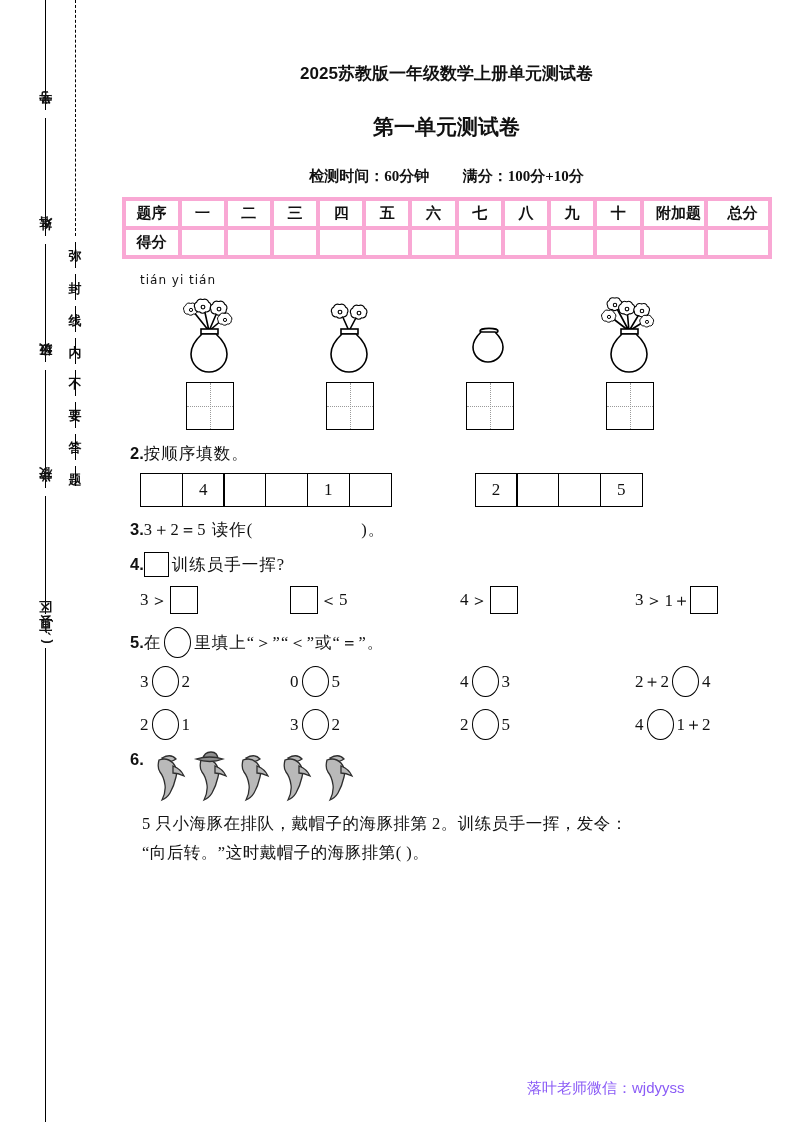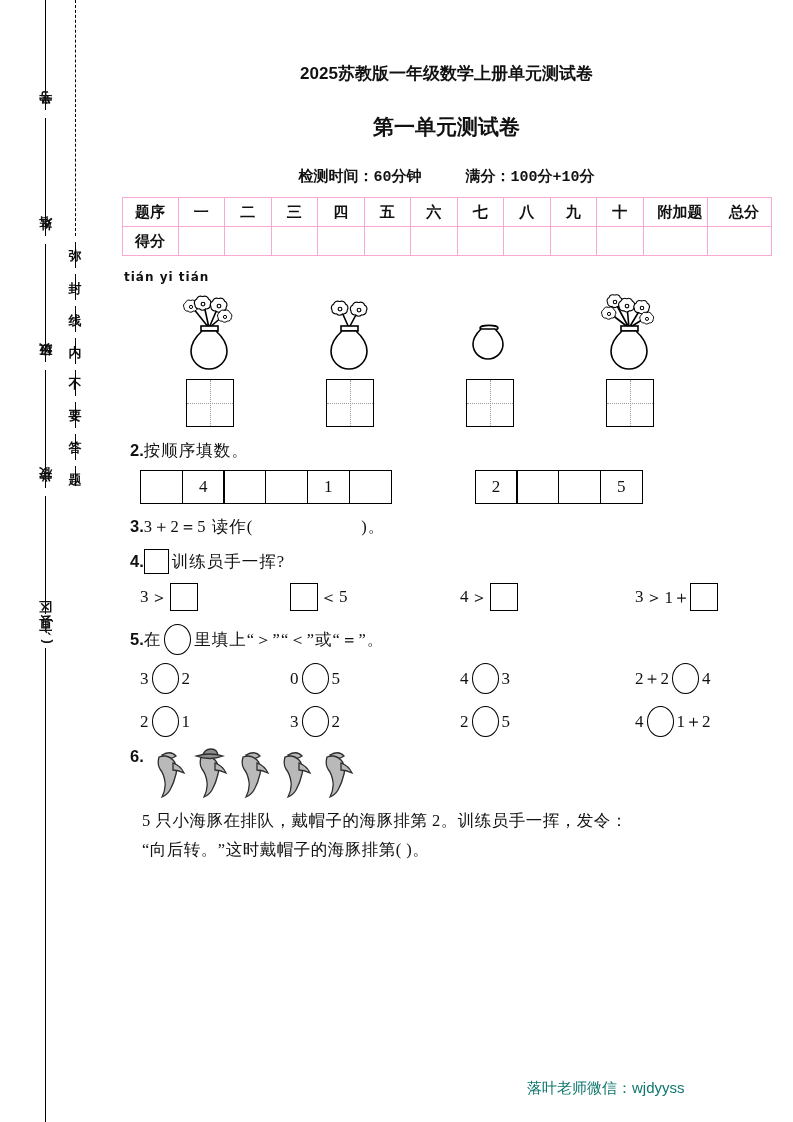--- a/index.html
+++ b/index.html
@@ -66,52 +66,51 @@
     text-align: center;
     font-size: 21px;
     font-weight: bold;
     font-family: "Liberation Sans", "DejaVu Sans", sans-serif;
     margin-top: 28px;
   }
   #exam-meta {
     text-align: center;
     font-size: 15px;
     font-weight: bold;
-    font-family: Liberation Mono, monospace;
+    font-family: Liberation Serif, serif;
     margin-top: 26px;
   }
   #exam-meta .gap { display:inline-block; width: 26px; }
 
   
   #score-table {
     margin: 11px auto 0 auto;
     border-collapse: collapse;
     width: 650px;
     table-layout: fixed;
   }
   #score-table td {
-    border: 1px solid #f9a8d4;
+    border: 4px solid #f9a8d4;
     height: 29px;
     text-align: center;
     vertical-align: middle;
     font-size: 15px;
     font-weight: bold;
     font-family: "Liberation Sans", "DejaVu Sans", sans-serif;
   }
   #score-table td.head-cell { width: 56px; }
   #score-table td.wide-cell { width: 64px; padding-left: 11px; }
 
   
   #sec-wrap { margin-top: 14px; padding-left: 2px; position: relative; }
   #sec-pinyin {
     font-family: "DejaVu Sans", sans-serif;
     font-size: 12px;
     letter-spacing: 1px;
-    margin-left: 22px;
-    font-weight: bold;
+    margin-left: 38px;
   }
   #sec-title {
     font-size: 20px;
     font-weight: 600;
     letter-spacing: 3px;
     margin-top: 1px;
   }
 
   .q { margin-top: 13px; padding-left: 30px; font-size: 16.5px; }
   .q-label { font-weight: bold; font-family: "Liberation Sans","DejaVu Sans",sans-serif; }
@@ -173,21 +172,21 @@
   
   #dolphin-row { display:flex; align-items:flex-start; padding-left: 30px; margin-top: 10px; }
   #dolphin-row .q-label { margin-right: 4px; font-size: 16.5px; }
   .dolphins { display:flex; gap: 2px; }
   .q6-text { padding-left: 42px; margin-top: 8px; font-size: 16.5px; line-height: 1.75; letter-spacing: .5px; }
 
   #watermark {
     position: absolute;
     left: 527px; top: 1079px;
     font-size: 15px;
-    color: #0f766e;
+    color: #8b5cf6;
     font-family: "Liberation Sans","DejaVu Sans",sans-serif;
     white-space: nowrap;
   }
 </style>
 </head>
 <body>
 
 <div id="left-margin">
 
   <div class="vcol" id="seal-col-outer">

